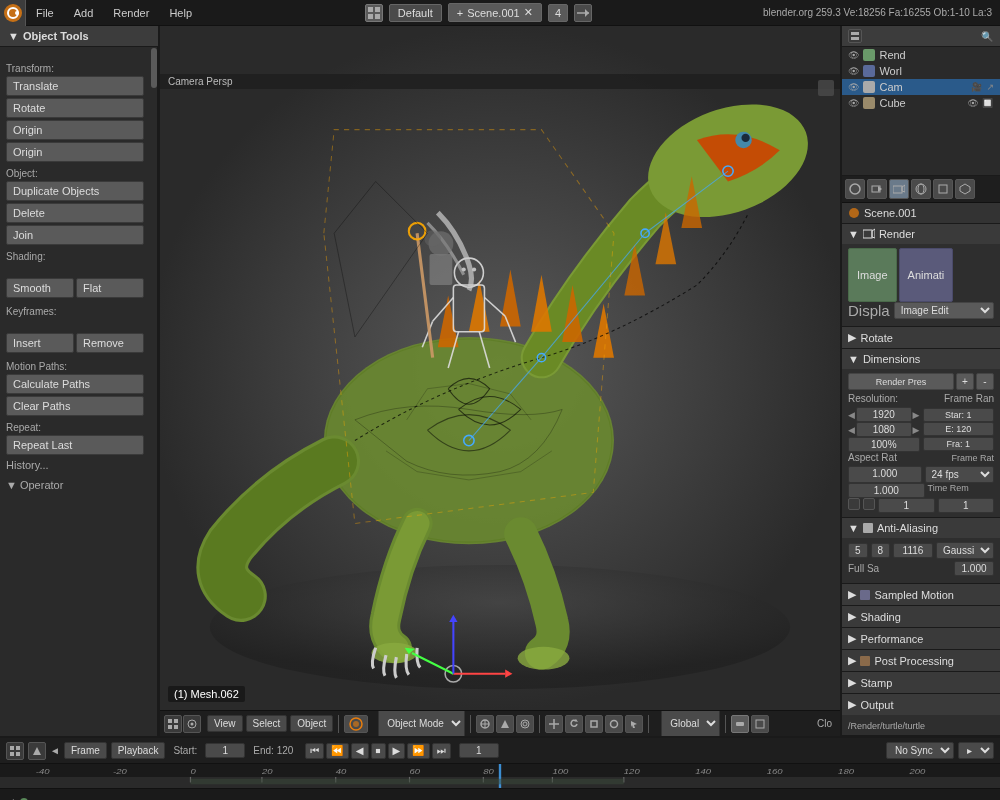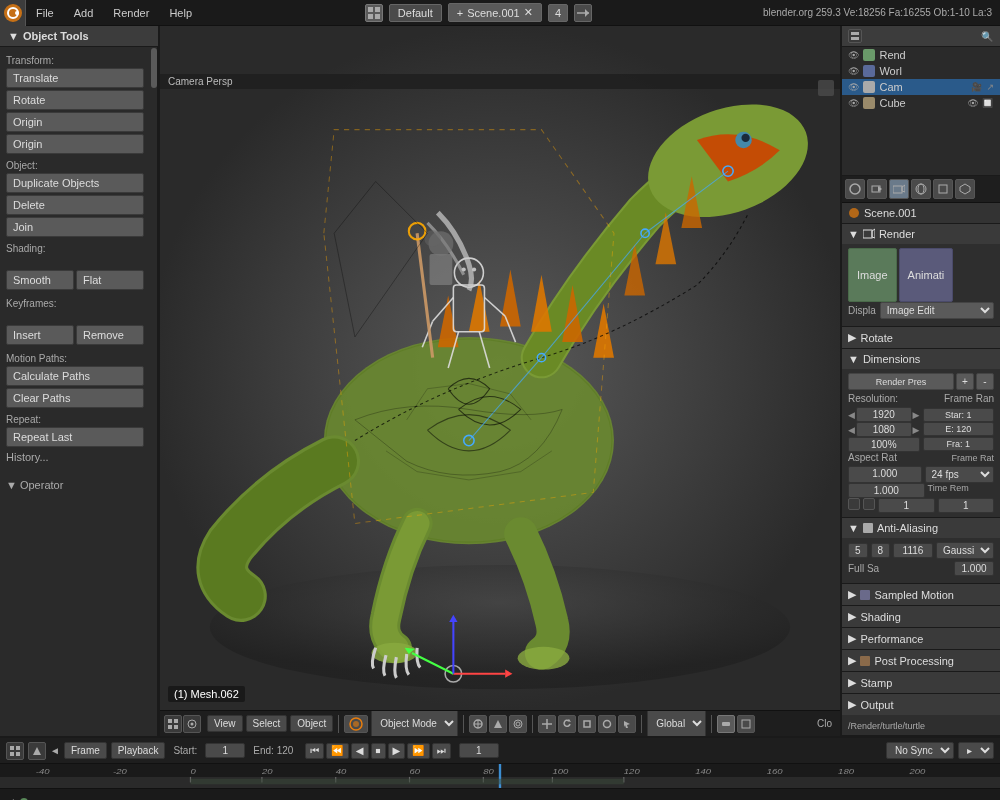--- a/index.html
+++ b/index.html
@@ -53,34 +53,34 @@
     }
     .panel-header {
       background: #3c3c3c;
       padding: 4px 8px;
       font-size: 11px;
       font-weight: bold;
       color: #ddd;
       border-bottom: 1px solid #1a1a1a;
       display: flex; align-items: center; gap: 4px;
     }
-    .panel-content { padding: 2px 6px; overflow-y: auto; flex: 1; }
+    .panel-content { padding: 10px 6px; overflow-y: auto; flex: 1; }
     .section-label {
       color: #aaa; font-size: 10px; margin: 6px 0 2px 0; display: block;
     }
     .tool-btn {
       display: block; width: 100%; text-align: left;
       background: #5a5a5a; border: 1px solid #3a3a3a;
       color: #ddd; font-size: 11px; padding: 3px 6px;
       margin-bottom: 2px; cursor: pointer; border-radius: 2px;
     }
     .tool-btn-row { display: flex; gap: 2px; margin-bottom: 2px; margin-top: 16px; }
     .tool-btn-row .tool-btn { flex: 1; }
     .history-btn { background: transparent; border: none; color: #aaa; font-size: 11px; padding: 2px 0; cursor: pointer; display: block; }
-    .operator-section { color: #aaa; font-size: 11px; margin-top: 14px; }
+    .operator-section { color: #aaa; font-size: 11px; margin-top: 6px; }
 
     
     #viewport {
       flex: 1;
       background: #3d3d3d;
       position: relative;
       overflow: hidden;
     }
     .viewport-header {
       position: absolute; top: 0; left: 0; right: 0;
@@ -117,21 +117,21 @@
       overflow: hidden;
     }
     .vt-btn {
       background: #4a4a4a; border: 1px solid #333;
       color: #ddd; font-size: 10px; padding: 2px 6px;
       cursor: pointer; border-radius: 2px; white-space: nowrap;
     }
     .vt-select {
       background: #4a4a4a; border: 1px solid #333;
       color: #ddd; font-size: 10px; padding: 15px 4px;
-      cursor: pointer; border-radius: 0;
+      cursor: pointer; border-radius: 0; margin-left: 7px;
     }
     .vt-divider { width: 1px; height: 18px; background: #555; margin: 0 2px; }
 
     
     #right-panel {
       width: 160px;
       background: #2a2a2a;
       border-left: 2px solid #1a1a1a;
       display: flex;
       flex-direction: column;
@@ -214,21 +214,21 @@
       background: #5a7a5a; border: 1px solid #4a6a4a;
       color: #ddd; font-size: 11px; padding: 20px 8px;
       cursor: pointer; border-radius: 2px;
     }
     .anim-btn {
       background: #5a5a7a; border: 1px solid #4a4a6a;
       color: #ddd; font-size: 11px; padding: 3px 8px;
       cursor: pointer; border-radius: 2px;
     }
     .displa-row { display: flex; align-items: center; gap: 4px; margin-bottom: 3px; }
-    .displa-label { color: #aaa; font-size: 10px; }
+    .displa-label { color: #aaa; font-size: 15px; }
     .displa-select {
       background: #5a5a5a; border: 1px solid #444;
       color: #ddd; font-size: 10px; padding: 1px 2px;
       border-radius: 2px; flex: 1;
     }
     .fps-select {
       background: #4a4a4a; border: 1px solid #333;
       color: #ddd; font-size: 10px; padding: 1px 2px;
       border-radius: 2px;
     }

